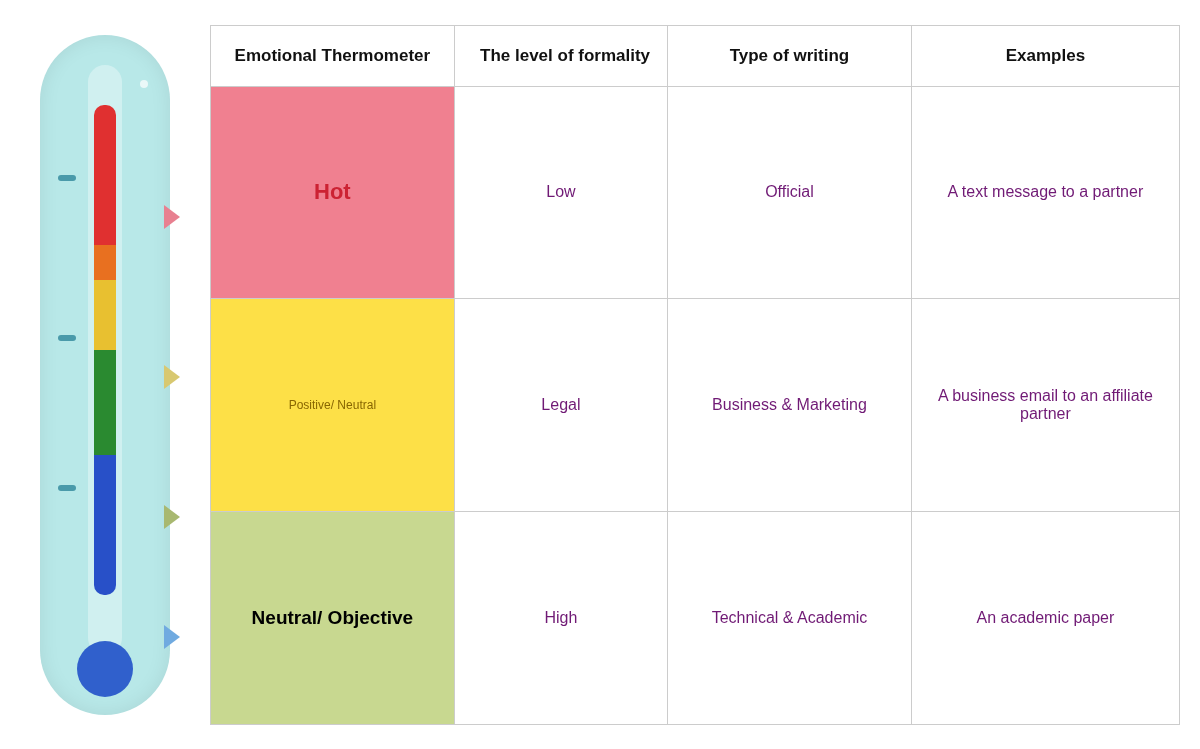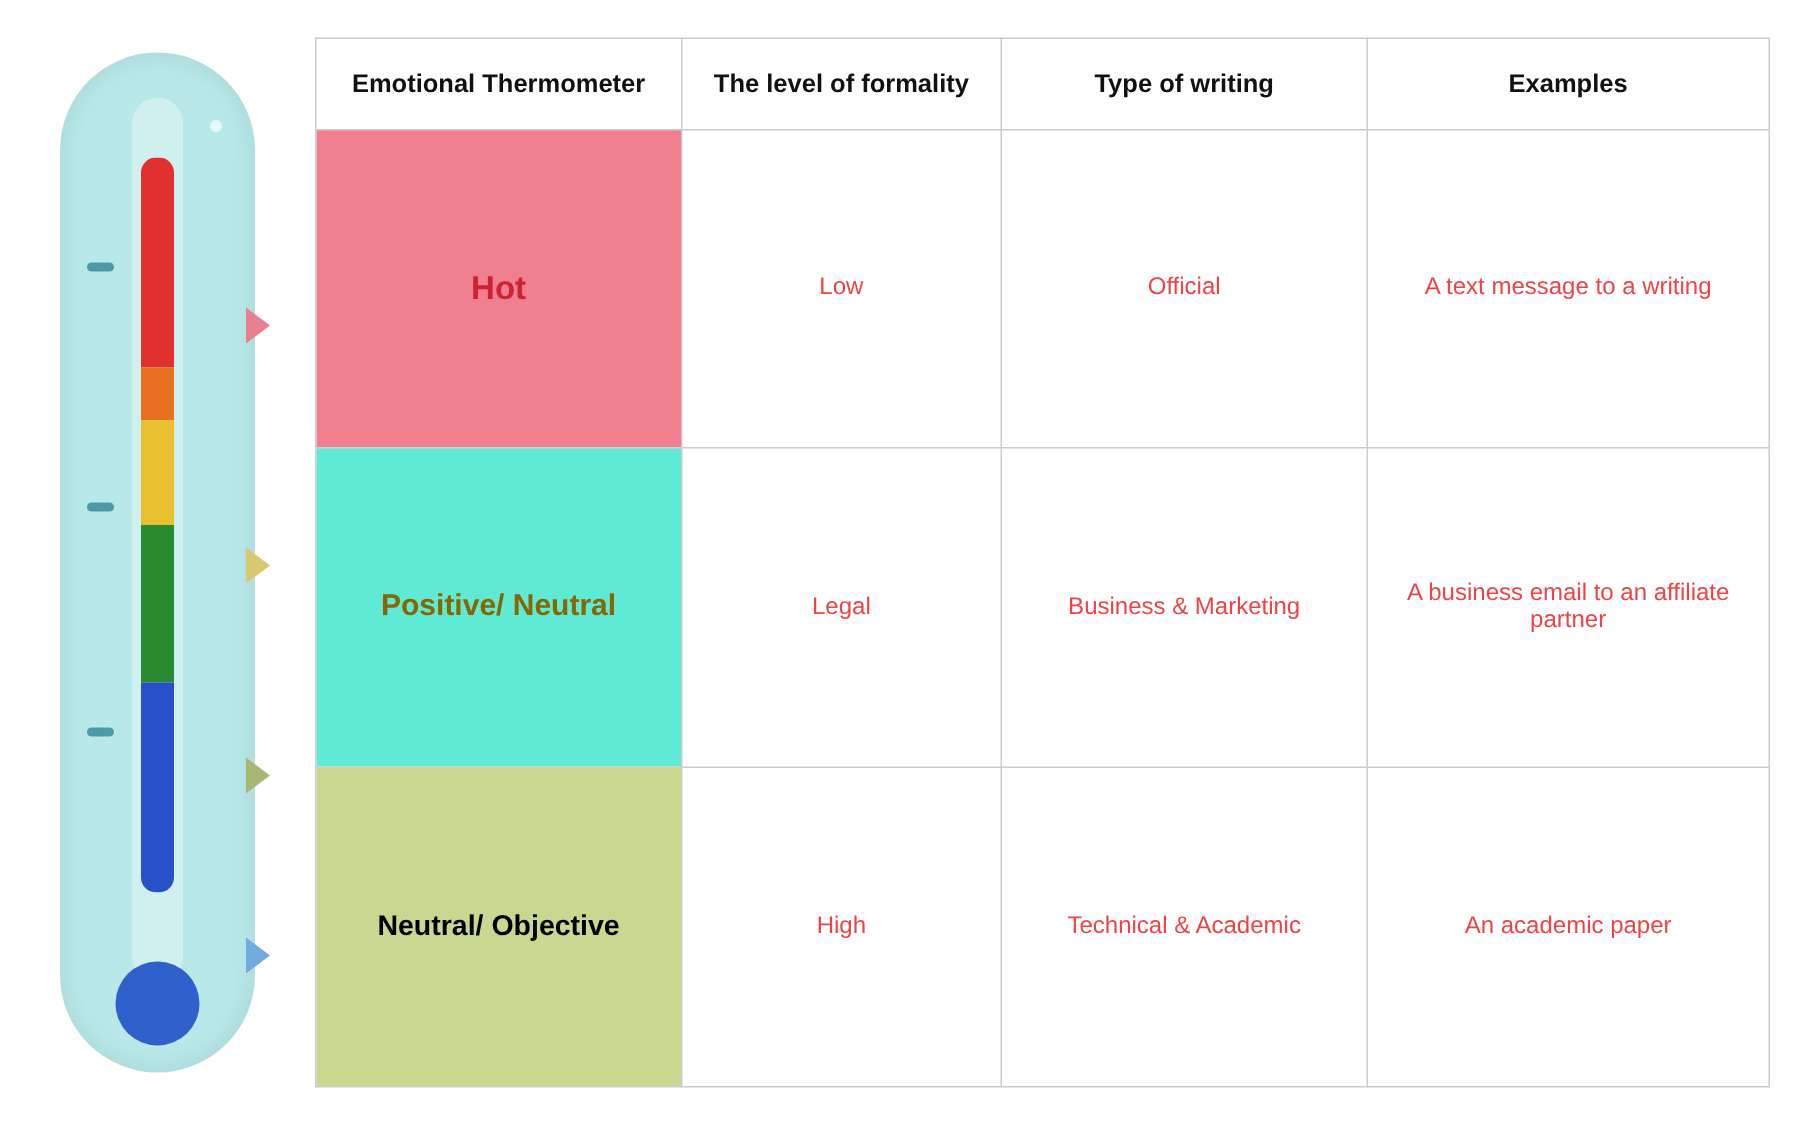--- a/index.html
+++ b/index.html
@@ -178,35 +178,35 @@
       background: #ffffff;
       color: #111111;
       vertical-align: middle;
     }
 
     td {
       border: 1.5px solid #cccccc;
       text-align: center;
       vertical-align: middle;
       font-size: 16px;
-      color: #ef4444;
+      color: #701a75;
       padding: 10px 15px;
     }
 
     .cell-hot {
       background: #f08090;
       font-weight: bold;
       font-size: 22px;
       color: #cc2233;
       text-align: center;
     }
     .cell-posneutral {
-      background: #5eead4;
-      font-weight: bold;
-      font-size: 20px;
+      background: #fde047;
+      font-weight: normal;
+      font-size: 12px;
       color: #886600;
     }
     .cell-neutral-obj {
       background: #c8d890;
       font-weight: bold;
       font-size: 19px;
       color: #000000;
     }
     .cell-cold {
       background: #80c0f0;
@@ -216,21 +216,21 @@
     }
 
     .row-hot td { height: 130px; }
     .row-pos td { height: 130px; }
     .row-neutral td { height: 130px; }
     .row-cold td { height: 130px; }
 
     th:first-child {
       width: 200px;
     }
-    th:nth-child(2) { width: 175px; }
+    th:nth-child(2) { width: 175px; text-align: right; }
     th:nth-child(3) { width: 200px; }
     th:last-child { width: 220px; }
   </style>
 </head>
 <body>
 
 <div class="container">
 
   <div class="thermometer-wrap">
     <div class="thermometer-outer">
@@ -262,21 +262,21 @@
           <th>The level of formality</th>
           <th>Type of writing</th>
           <th>Examples</th>
         </tr>
       </thead>
       <tbody id="table-body">
       <tr class="row-hot">
             <td class="cell-hot">Hot</td>
             <td>Low</td>
             <td>Official</td>
-            <td>A text message to a writing</td>
+            <td>A text message to a partner</td>
           </tr>
           <tr class="row-pos">
             <td class="cell-posneutral">Positive/ Neutral</td>
             <td>Legal</td>
             <td>Business &amp; Marketing</td>
             <td>A business email to an affiliate partner</td>
           </tr>
           <tr class="row-neutral">
             <td class="cell-neutral-obj">Neutral/ Objective</td>
             <td>High</td>

